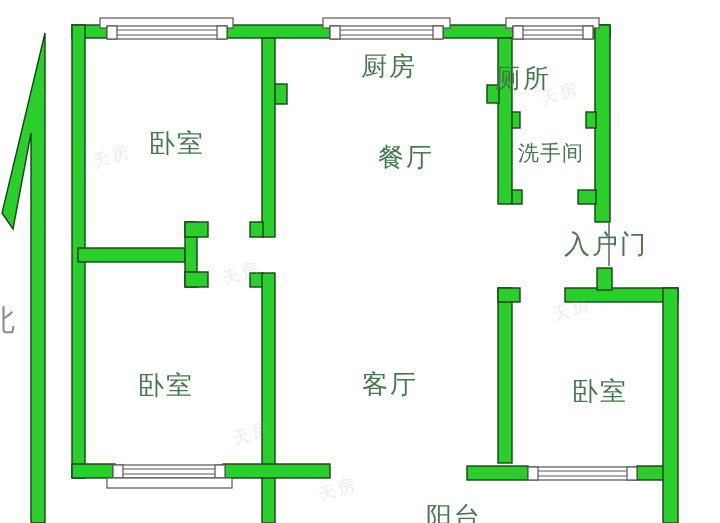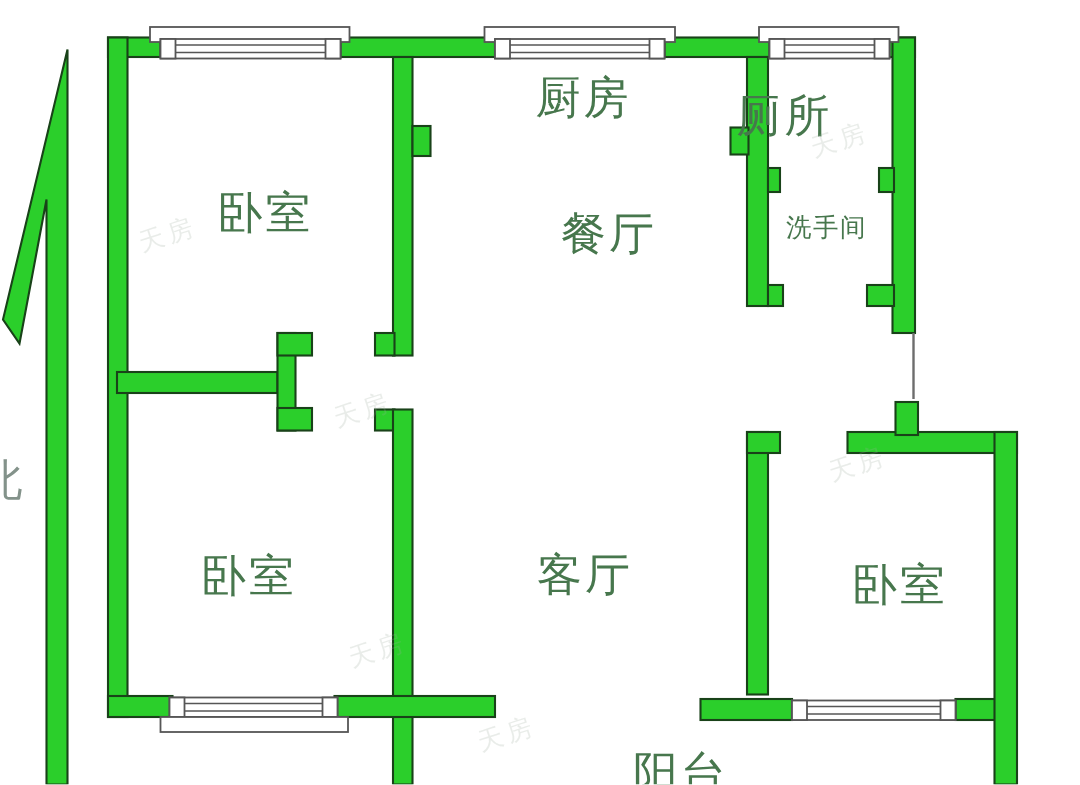--- a/index.html
+++ b/index.html
@@ -8,24 +8,24 @@
     background:var(--bg,#fff);
     font-family:"DejaVu Sans","Liberation Sans",sans-serif;
   }
   #plan-svg{position:absolute;left:0;top:0;}
   .wall{fill:var(--wall,#2bcf2b);stroke:var(--wall-outline,#194219);stroke-width:1.4;}
   .win{fill:#fff;stroke:var(--win-outline,#565656);stroke-width:1.2;}
   .winline{stroke:var(--win-outline,#565656);stroke-width:1;}
   .door-leaf{stroke:#6d6d6d;stroke-width:1.6;}
   .room-label{
     position:absolute;transform:translate(-50%,-50%);
-    color:var(--label,#47774d);font-size:30px;letter-spacing:2px;
+    color:var(--label,#47774d);font-size:26px;letter-spacing:2px;
     white-space:nowrap;line-height:1;
   }
-  .room-label.small{font-size:17px;letter-spacing:1px;}
+  .room-label.small{font-size:21px;letter-spacing:1px;}
   .compass-label{
     position:absolute;color:var(--compass,#83928a);
     font-size:29px;line-height:1;white-space:nowrap;
   }
   .wm{
     position:absolute;color:#9fae9f;opacity:.22;font-size:17px;
     transform:rotate(-18deg);letter-spacing:3px;white-space:nowrap;
     pointer-events:none;
   }
 </style>
@@ -120,20 +120,21 @@
     <line class="door-leaf" x1="609" y1="222" x2="609" y2="266"></line>
 
     <polygon class="wall" points="45,33 2,213 13,229 31,133 31,523 45,523"></polygon>
   </svg>
 
   <div class="room-label" style="left:177px;top:143px">卧室</div>
   <div class="room-label" style="left:389px;top:66px">厨房</div>
   <div class="room-label" style="left:523px;top:78px">厕所</div>
   <div class="room-label" style="left:406px;top:157px">餐厅</div>
   <div class="room-label small" style="left:551px;top:153px">洗手间</div>
+  <div class="room-label" style="left:606px;top:244px">入户门</div>
   <div class="room-label" style="left:166px;top:385px">卧室</div>
   <div class="room-label" style="left:390px;top:384px">客厅</div>
   <div class="room-label" style="left:600px;top:391px">卧室</div>
   <div class="room-label" style="left:454px;top:516px">阳台</div>
 
   <div class="compass-label" style="left:-14px;top:306px">北</div>
 
   <span class="wm" style="left:92px;top:145px">天房</span>
   <span class="wm" style="left:222px;top:262px">天房</span>
   <span class="wm" style="left:540px;top:82px">天房</span>

